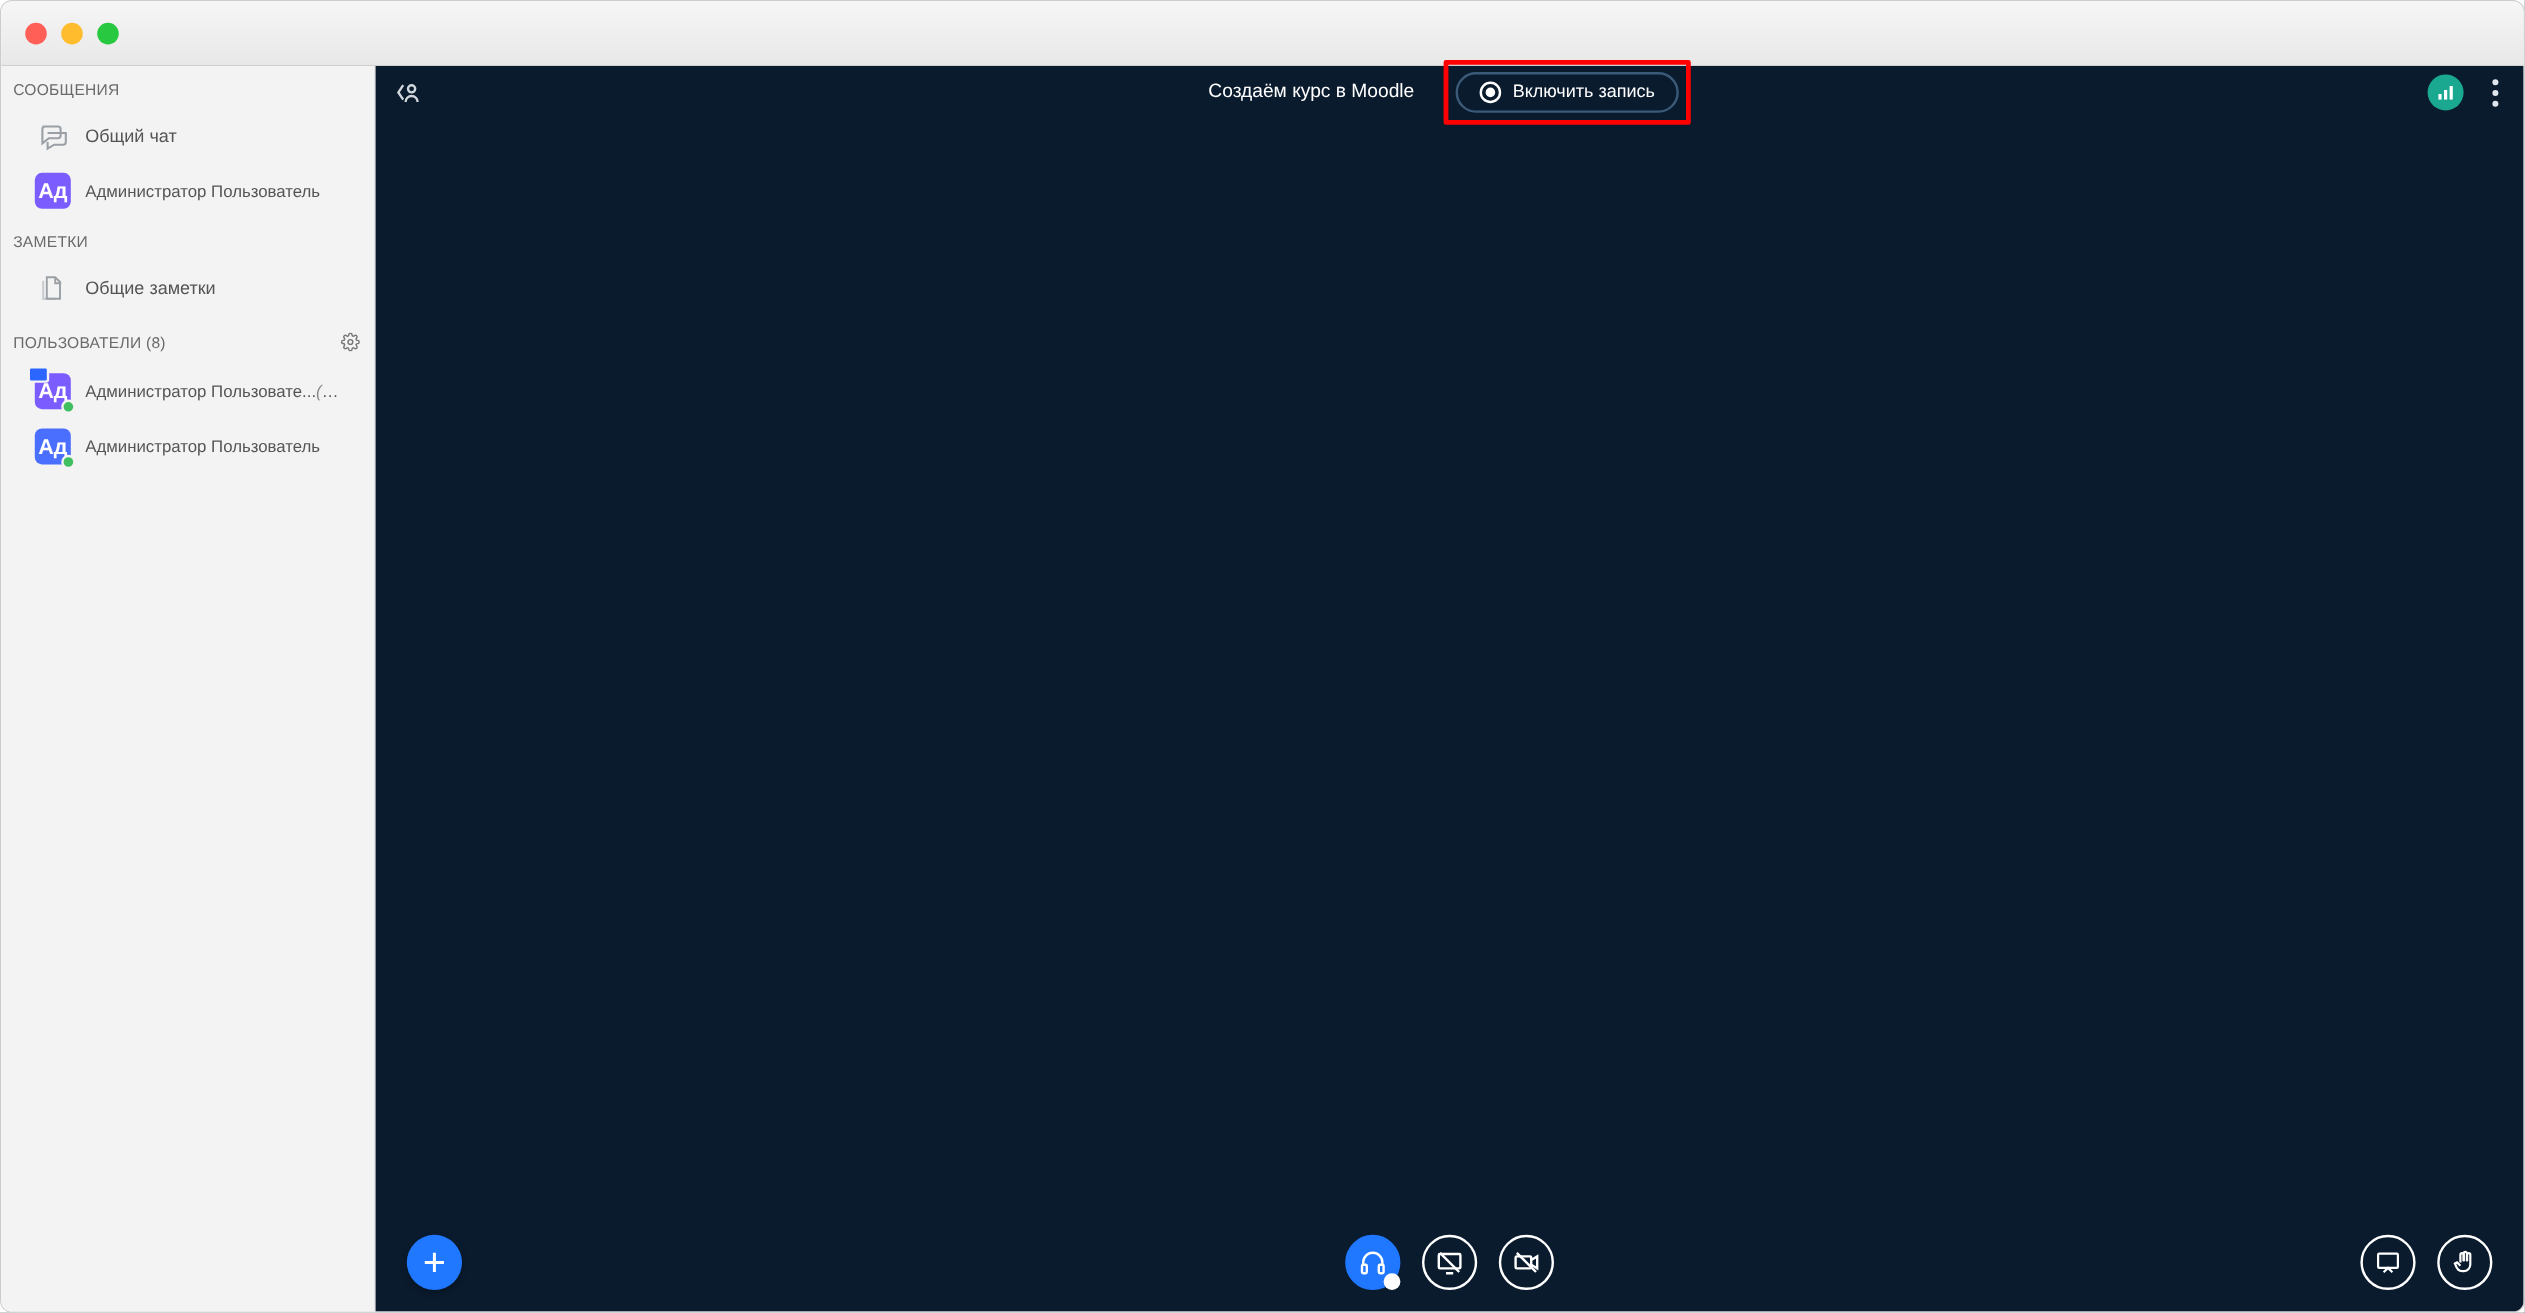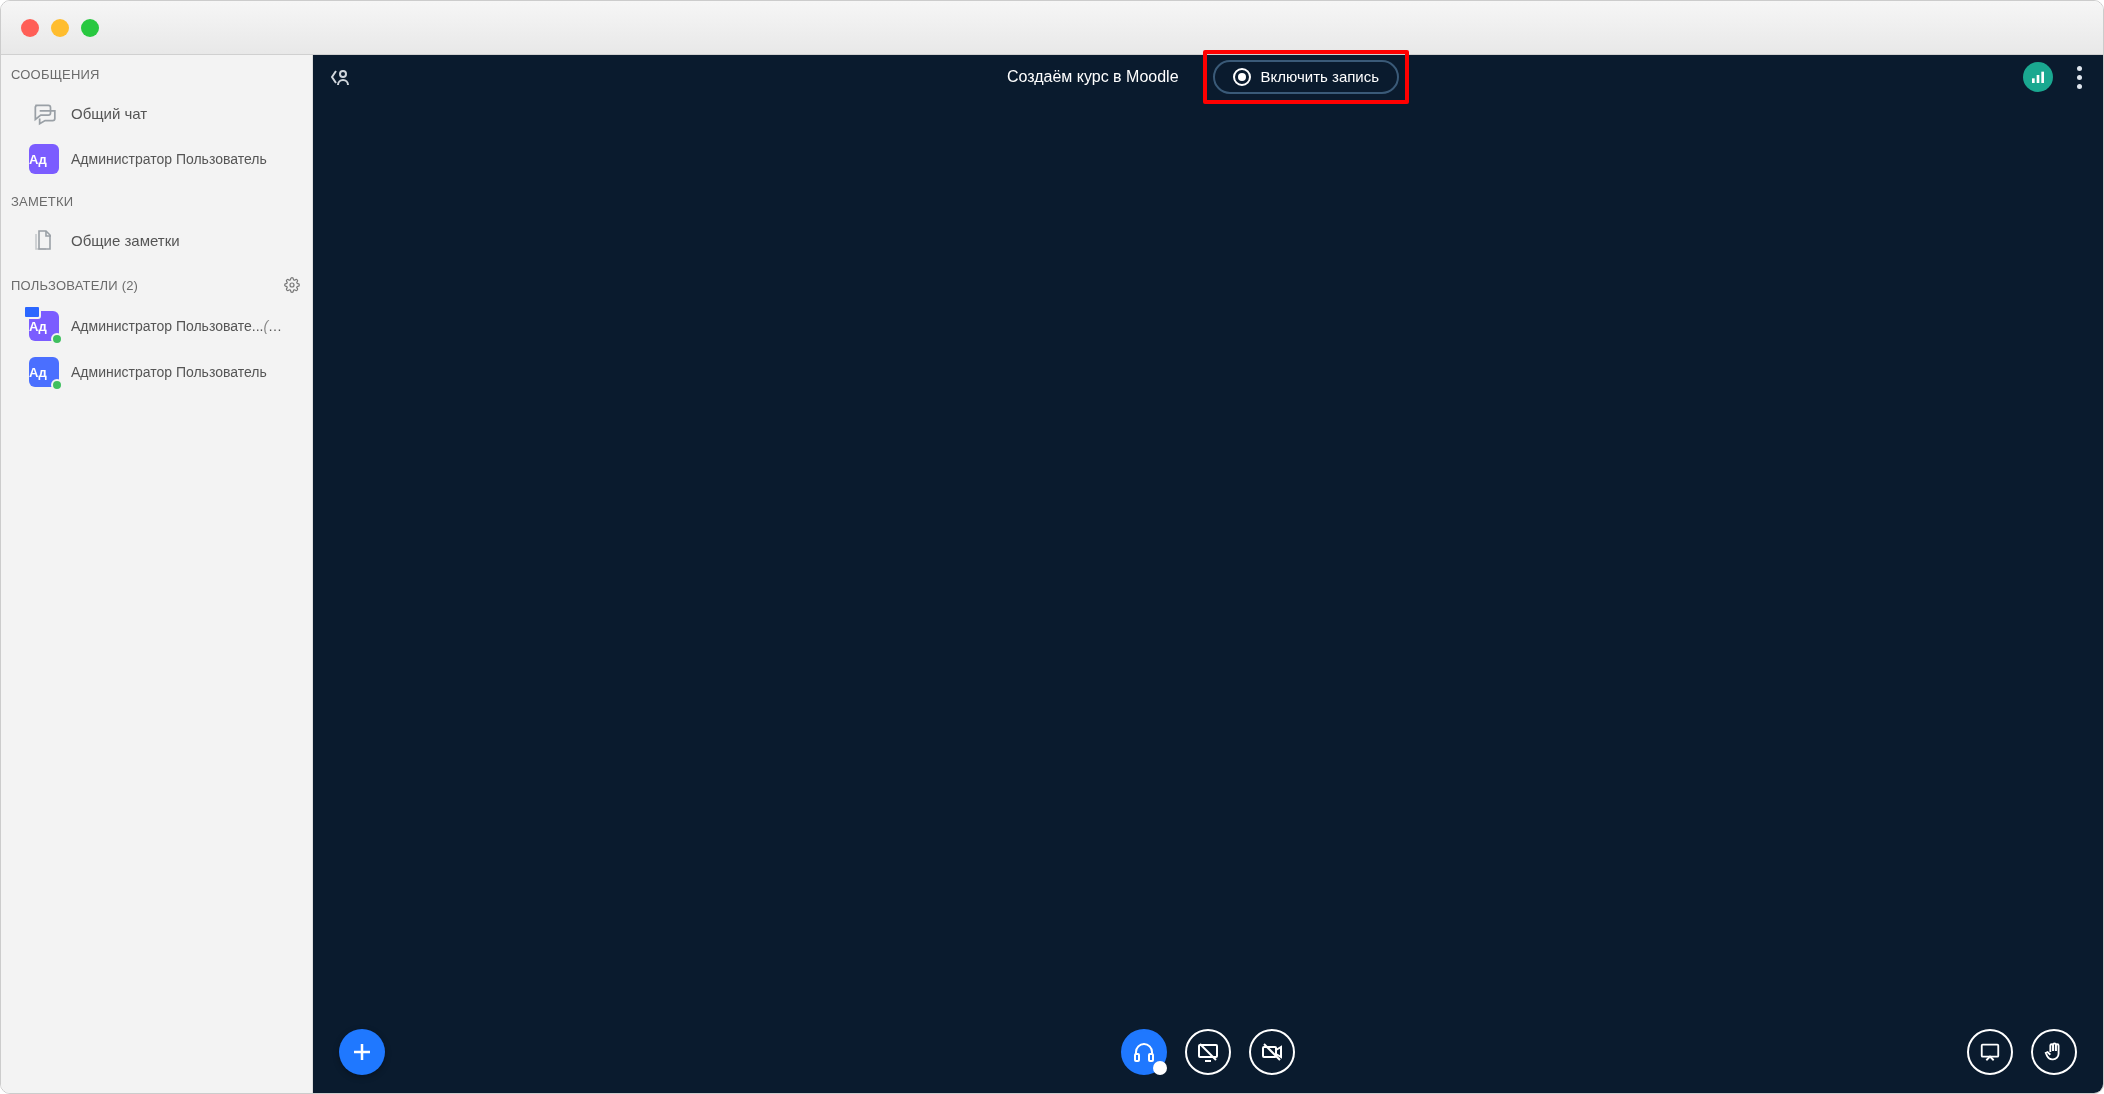--- a/index.html
+++ b/index.html
@@ -66,23 +66,23 @@
   .icon-box {
     width: 30px; height: 30px;
     display: flex; align-items: center; justify-content: center;
     flex-shrink: 0;
   }
   .avatar {
     width: 30px; height: 30px;
     border-radius: 6px;
     background: #7b5cff;
     color: #fff;
-    font-size: 13px;
+    font-size: 18px;
     font-weight: 600;
-    display: flex; align-items: center; 
+    display: flex; align-items: center; justify-content: center;
     position: relative;
     flex-shrink: 0;
   }
   .avatar.blue { background: #4a6fff; }
   .avatar .presenter-badge {
     position: absolute;
     top: -6px; left: -6px;
     width: 18px; height: 14px;
     background: #2a66ff;
     border-radius: 3px;
@@ -288,21 +288,21 @@
           <svg width="24" height="26" viewBox="0 0 24 24" fill="none" stroke="#9aa0a6" stroke-width="1.6">
             <path d="M7 3h7l4 4v14H7z"></path>
             <path d="M14 3v5h5"></path>
             <path d="M4 6v15h10" opacity="0.5"></path>
           </svg>
         </span>
         <span>Общие заметки</span>
       </div>
 
       <div class="section-header">
-        <span>ПОЛЬЗОВАТЕЛИ (2)</span>
+        <span>ПОЛЬЗОВАТЕЛИ (8)</span>
         <span class="gear-btn">
           <svg width="16" height="16" viewBox="0 0 24 24" fill="none" stroke="#777" stroke-width="1.8">
             <circle cx="12" cy="12" r="3"></circle>
             <path d="M19.4 15a1.7 1.7 0 0 0 .34 1.87l.06.06a2 2 0 1 1-2.83 2.83l-.06-.06a1.7 1.7 0 0 0-1.87-.34 1.7 1.7 0 0 0-1 1.56V21a2 2 0 1 1-4 0v-.09a1.7 1.7 0 0 0-1-1.56 1.7 1.7 0 0 0-1.87.34l-.06.06a2 2 0 1 1-2.83-2.83l.06-.06a1.7 1.7 0 0 0 .34-1.87 1.7 1.7 0 0 0-1.56-1H3a2 2 0 1 1 0-4h.09a1.7 1.7 0 0 0 1.56-1 1.7 1.7 0 0 0-.34-1.87l-.06-.06a2 2 0 1 1 2.83-2.83l.06.06a1.7 1.7 0 0 0 1.87.34H9a1.7 1.7 0 0 0 1-1.56V3a2 2 0 1 1 4 0v.09a1.7 1.7 0 0 0 1 1.56 1.7 1.7 0 0 0 1.87-.34l.06-.06a2 2 0 1 1 2.83 2.83l-.06.06a1.7 1.7 0 0 0-.34 1.87V9a1.7 1.7 0 0 0 1.56 1H21a2 2 0 1 1 0 4h-.09a1.7 1.7 0 0 0-1.56 1z"></path>
           </svg>
         </span>
       </div>
 
       <div class="sb-item">
         <div class="avatar">

